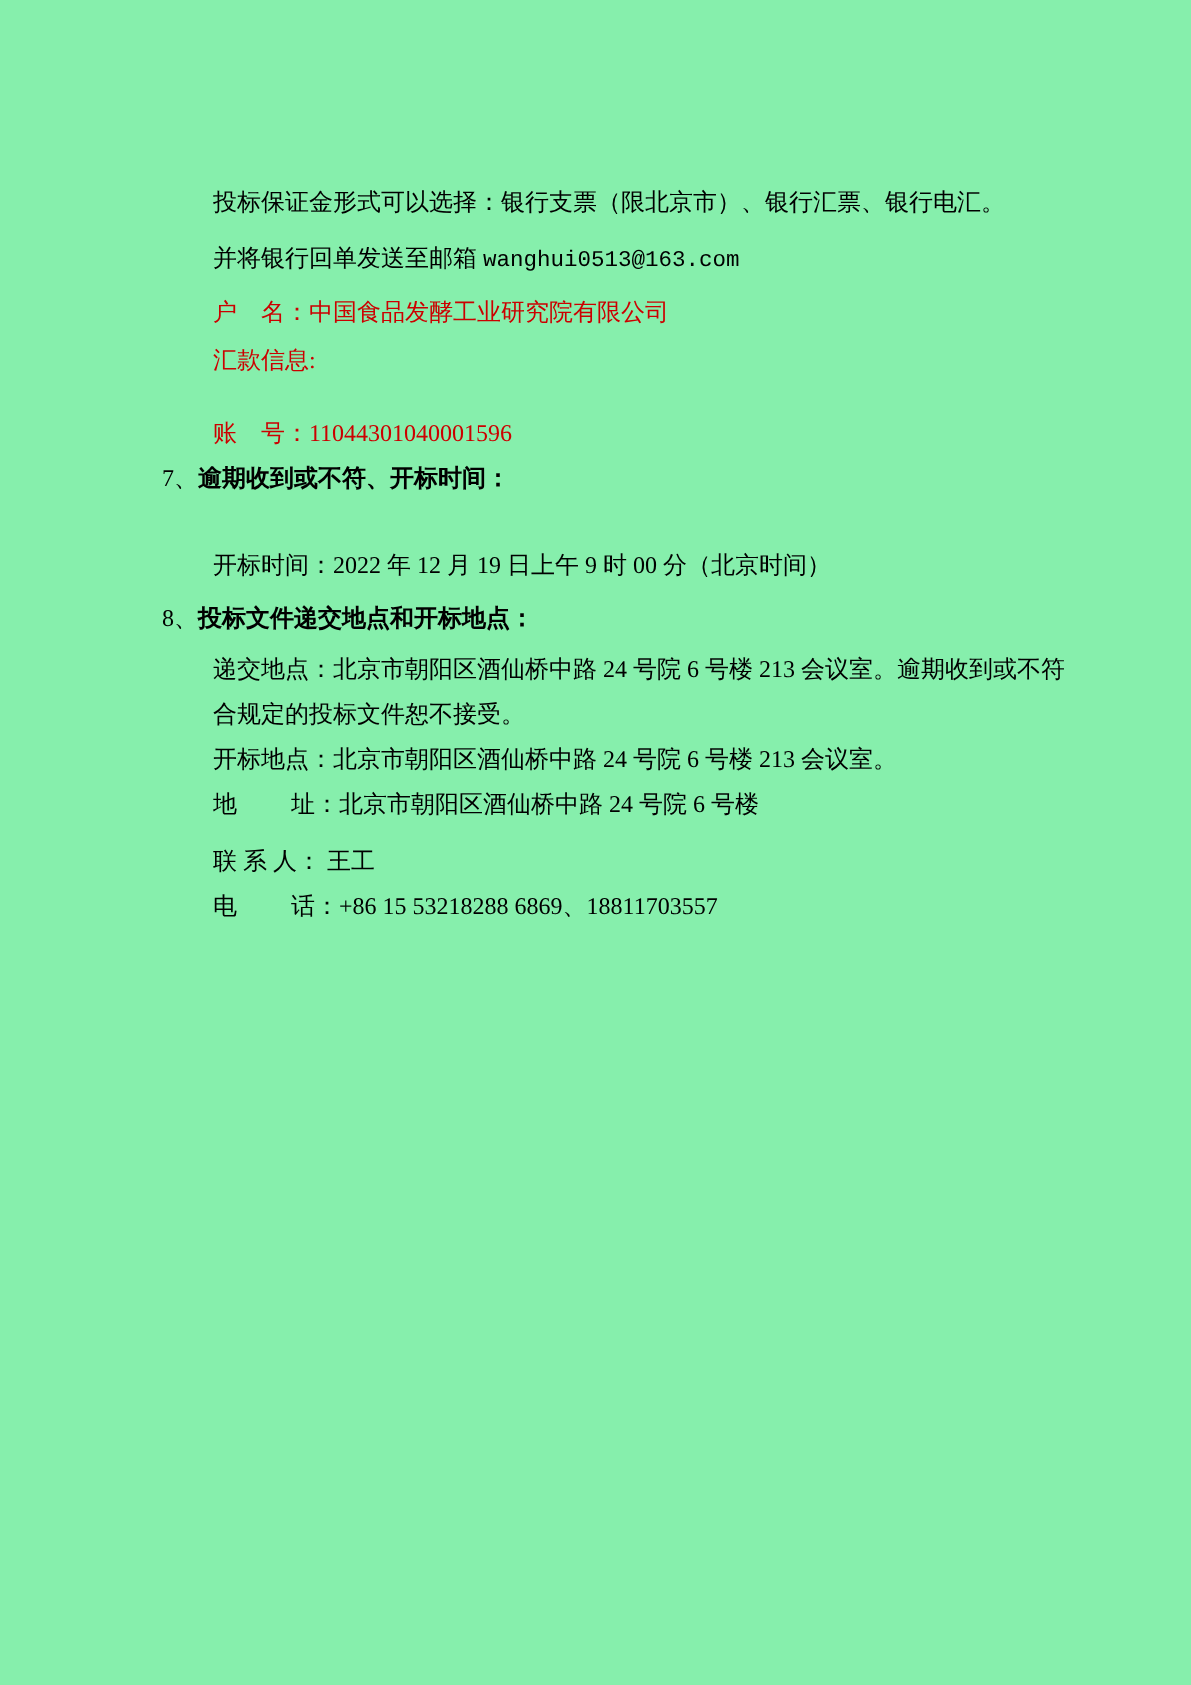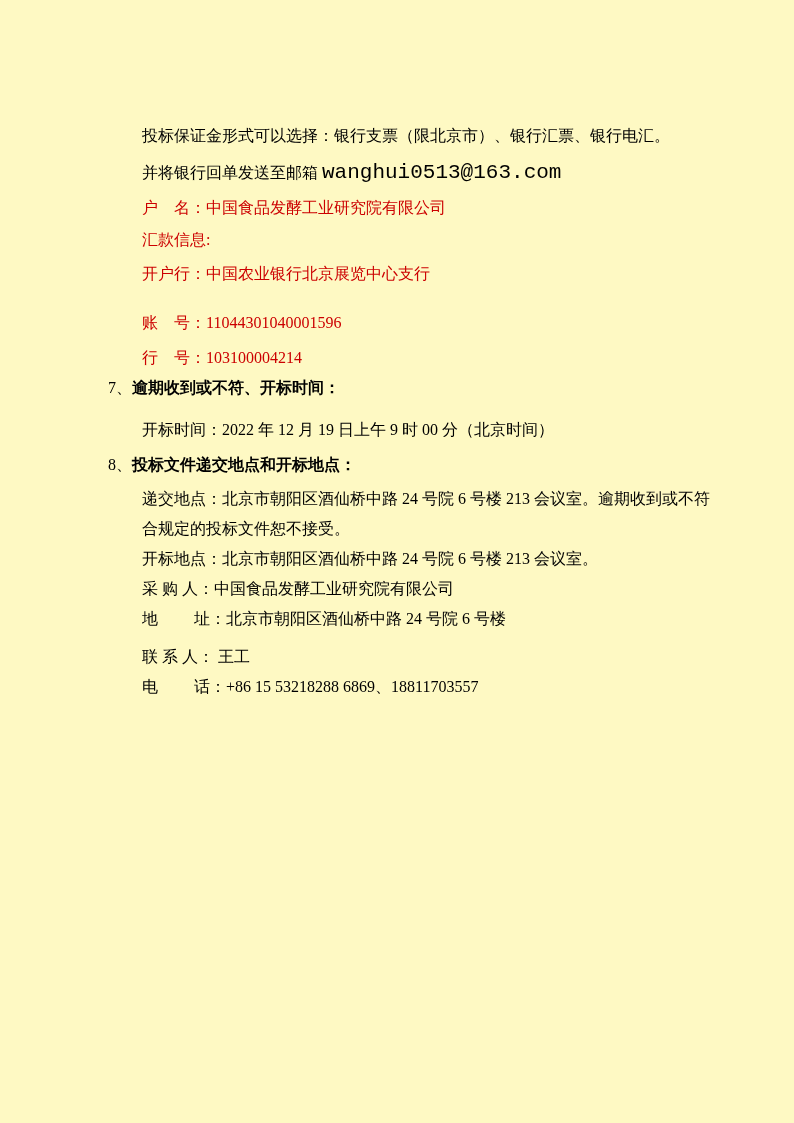--- a/index.html
+++ b/index.html
@@ -4,78 +4,75 @@
 <style>
   html, body {
     margin: 0;
     padding: 0;
     background: #ffffff;
   }
   .page {
     position: relative;
     width: 794px;
     height: 1123px;
-    background: #fef9c3;
+    background: #86efac;
     overflow: hidden;
     font-family: "Liberation Serif", "DejaVu Serif", serif;
     color: #000000;
   }
   .content {
     padding-top: 121px;
   }
   .line {
     margin: 0;
     font-size: 16px;
     line-height: 30px;
     white-space: pre;
   }
   .indent  { margin-left: 142px; }
   .heading { margin-left: 108px; }
   .red     { color: #cc0000; }
   .section-title { font-weight: bold; }
   .mono {
     font-family: "Liberation Mono", "DejaVu Sans Mono", monospace;
-    font-size: 21px;
+    font-size: 15px;
   }
 </style>
 </head>
 <body>
 
 <div class="page">
   <div class="content">
 
     <p class="line indent" style="margin-top:0">投标保证金形式可以选择：银行支票（限北京市）、银行汇票、银行电汇。</p>
 
     <p class="line indent" style="margin-top:7px"><span>并将银行回单发送至邮箱 </span><span class="mono">wanghui0513@163.com</span></p>
 
     <p class="line indent red" style="margin-top:5px"><span>户　名：</span><span>中国食品发酵工业研究院有限公司</span></p>
 
     <p class="line indent red" style="margin-top:2px">汇款信息:</p>
 
-    <p class="line indent red" style="margin-top:4px"><span>开户行：</span><span>中国农业银行北京展览中心支行</span></p>
 
     <p class="line indent red" style="margin-top:19px"><span>账　号：</span><span>11044301040001596</span></p>
 
-    <p class="line indent red" style="margin-top:5px"><span>行　号：</span><span>103100004214</span></p>
 
     <p class="line heading" style="margin-top:0"><span>7、</span><span class="section-title">逾期收到或不符、开标时间：</span></p>
 
 
-    <p class="line indent" style="margin-top:12px">开标时间：2022 年 12 月 19 日上午 9 时 00 分（北京时间）</p>
+    <p class="line indent" style="margin-top:28px">开标时间：2022 年 12 月 19 日上午 9 时 00 分（北京时间）</p>
 
     <p class="line heading" style="margin-top:5px"><span>8、</span><span class="section-title">投标文件递交地点和开标地点：</span></p>
 
     <p class="line indent" style="margin-top:4px">递交地点：北京市朝阳区酒仙桥中路 24 号院 6 号楼 213 会议室。逾期收到或不符</p>
 
     <p class="line indent" style="margin-top:0">合规定的投标文件恕不接受。</p>
 
     <p class="line indent" style="margin-top:0">开标地点：北京市朝阳区酒仙桥中路 24 号院 6 号楼 213 会议室。</p>
 
 
-    <p class="line indent" style="margin-top:0">采 购 人：中国食品发酵工业研究院有限公司</p>
 
     <p class="line indent" style="margin-top:0">地　　 址：北京市朝阳区酒仙桥中路 24 号院 6 号楼</p>
 
     <p class="line indent" style="margin-top:8px">联 系 人： 王工</p>
 
     <p class="line indent" style="margin-top:0">电　　 话：+86 15 53218288 6869、18811703557</p>
 
   </div>
 </div>
 

